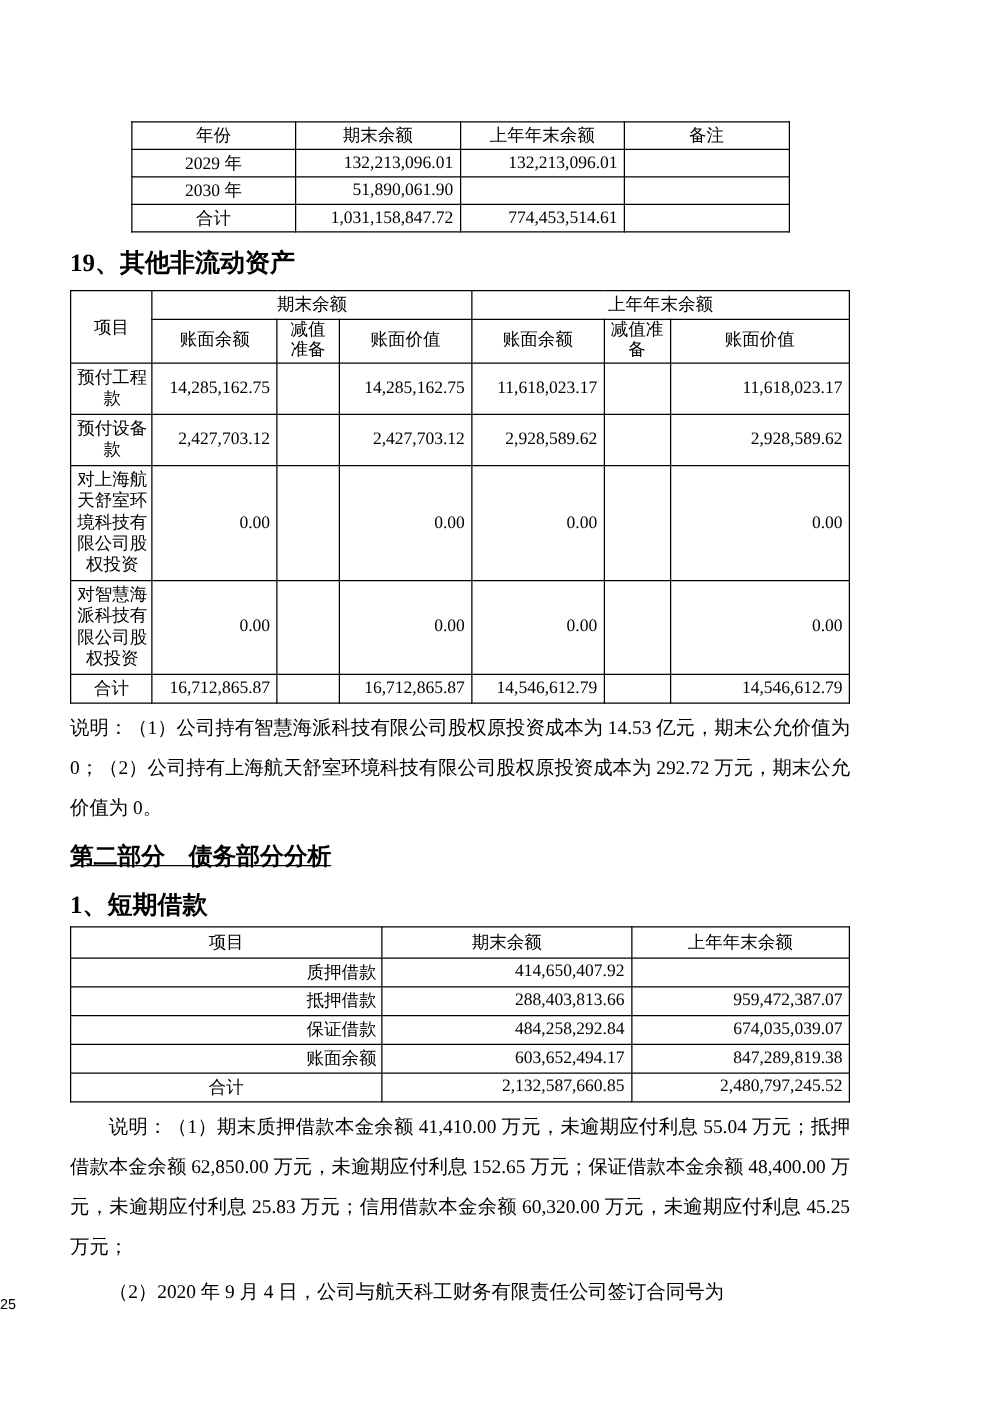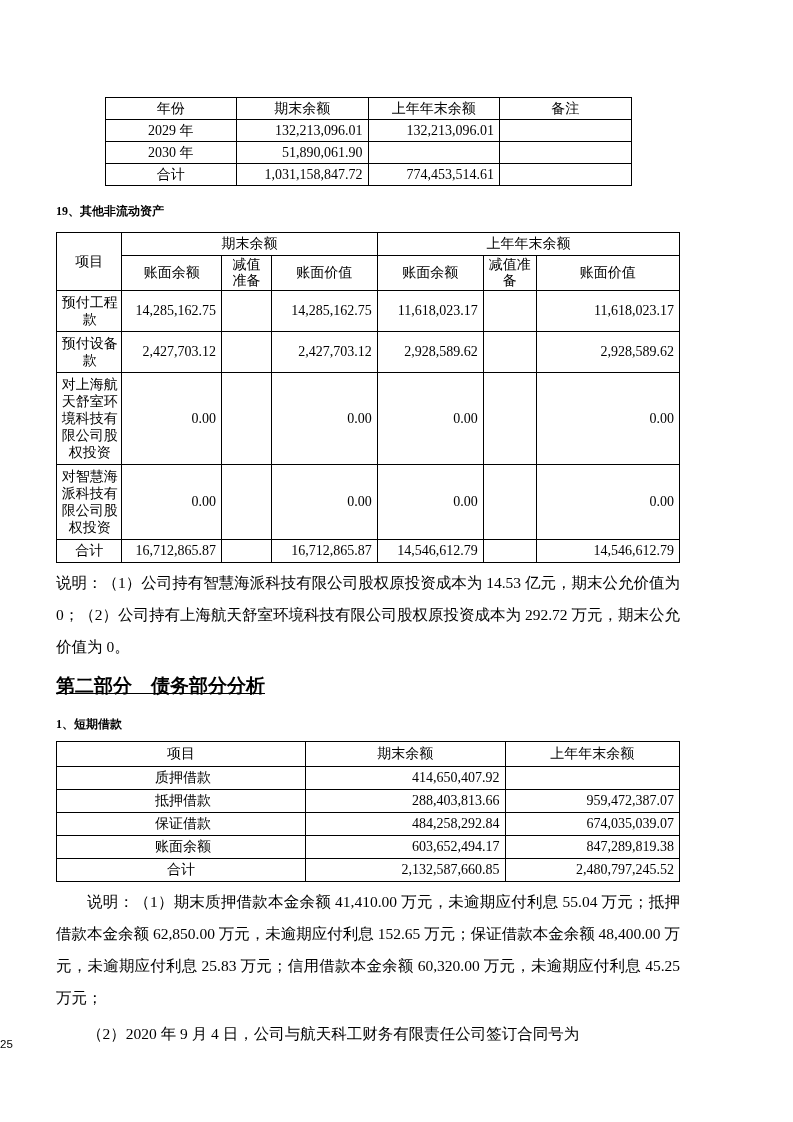--- a/index.html
+++ b/index.html
@@ -26,23 +26,23 @@
   
   .t2{width:100%;margin-top:10px;border:1.5px solid #000;}
   .t2 .gh{height:20px;}
   .t2 .sh{height:32px;line-height:16px;}
   .t2 td{height:20px;}
 
   
   .t3{width:100%;margin-top:6px;border:1.5px solid #000;}
   .t3 th{height:22px;}
   .t3 td{height:20px;}
-  .t3 .lbl3{text-align:center;padding-left:8px;font-family:Liberation Serif, serif;}
-
-  .sec-title{font-size:12px;font-weight:bold;margin:15px 0 0 0;line-height:21px;}
+  .t3 .lbl3{text-align:right;padding-left:8px;font-family:Liberation Serif, serif;}
+
+  .sec-title{font-size:20px;font-weight:bold;margin:15px 0 0 0;line-height:21px;}
   .note{font-size:15.5px;line-height:32px;text-align:justify;margin:4px 0 0 0;}
   .indent{text-indent:2em;}
   .part-title{font-size:19px;font-weight:bold;text-align:left;margin:10px 0 0 0;line-height:26px;text-decoration:underline;}
   .sec-title2{}
   .pageno{
     position:absolute;left:0;right:0;top:1038px;
     text-align:left;font-size:11.5px;
     font-family:"Liberation Sans","DejaVu Sans",sans-serif;
   }
 </style>

